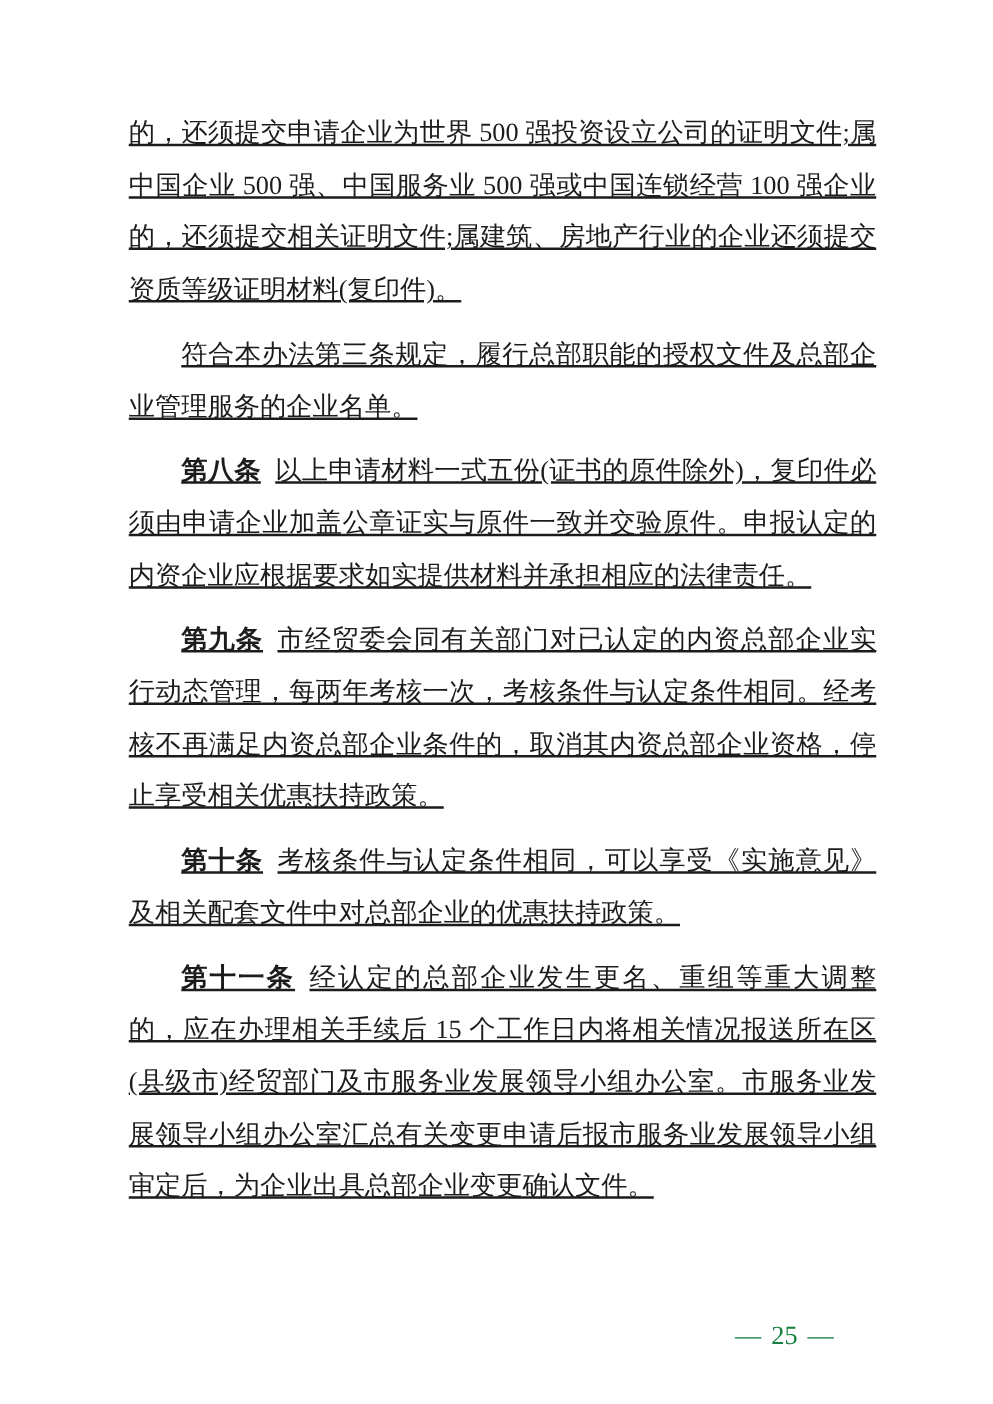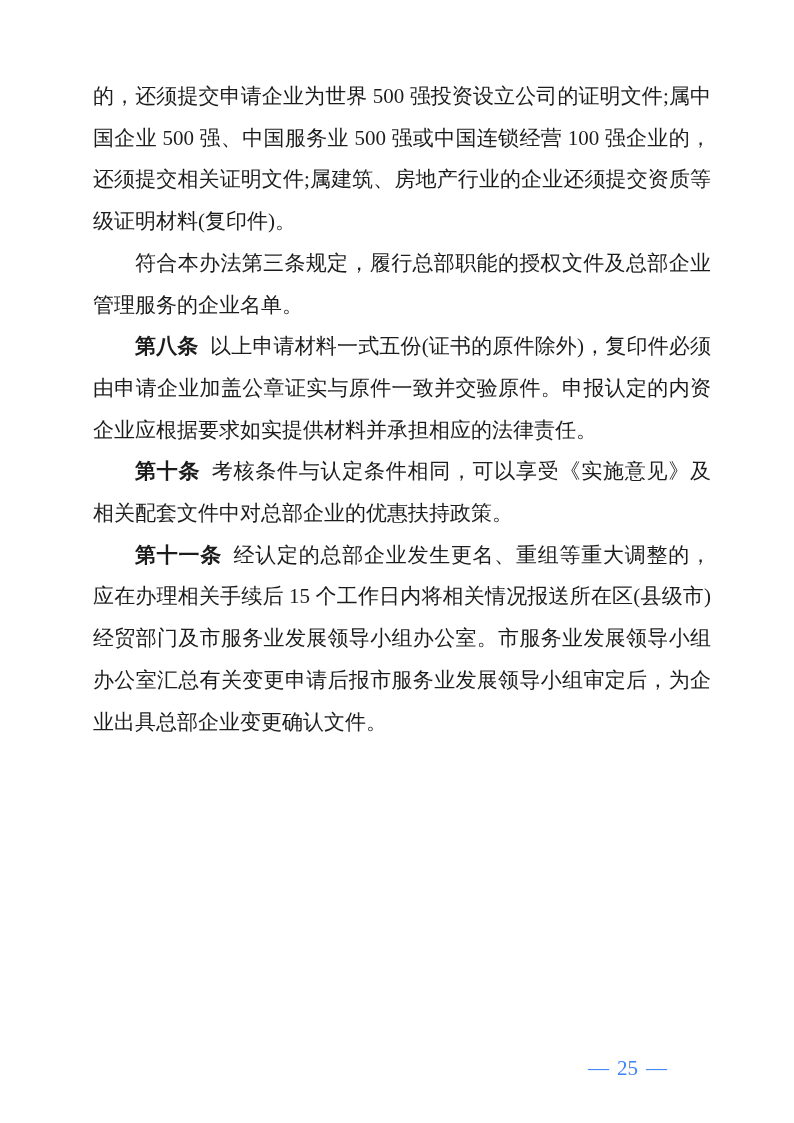--- a/index.html
+++ b/index.html
@@ -19,39 +19,40 @@
   .body-text {
     position: absolute;
     left: 93px;
     top: 76px;
     width: 618px;
     font-size: 21px;
     line-height: 41.7px;
     text-align: justify;
   }
   .para {
-    margin: 0;
+    margin: 10px;
     padding: 0;
     text-indent: 2em;
+    text-decoration: underline;
   }
   .para.continuation {
     text-indent: 0;
   }
   .article-no {
     font-weight: 700;
     margin-right: 0.55em;
     font-family: "Liberation Serif", "DejaVu Serif", serif;
   }
   .footer {
     position: absolute;
     top: 1055px;
     left: 584px;
     font-size: 21px;
     line-height: 26px;
-    color: #3b82f6;
+    color: #15803d;
     white-space: nowrap;
   }
   .footer span { margin: 0 4px; }
 </style>
 </head>
 <body>
 
 <div class="page">
   <main class="body-text">
 
@@ -62,20 +63,23 @@
 
 
     <p class="para">
       <span>符合本办法第三条规定，履行总部职能的授权文件及总部企业管理服务的企业名单。</span>
     </p>
 
     <p class="para">
       <b class="article-no">第八条</b><span>以上申请材料一式五份(证书的原件除外)，复印件必须由申请企业加盖公章证实与原件一致并交验原件。申报认定的内资企业应根据要求如实提供材料并承担相应的法律责任。</span>
     </p>
 
+    <p class="para">
+      <b class="article-no">第九条</b><span>市经贸委会同有关部门对已认定的内资总部企业实行动态管理，每两年考核一次，考核条件与认定条件相同。经考核不再满足内资总部企业条件的，取消其内资总部企业资格，停止享受相关优惠扶持政策。</span>
+    </p>
 
     <p class="para">
       <b class="article-no">第十条</b><span>考核条件与认定条件相同，可以享受《实施意见》及相关配套文件中对总部企业的优惠扶持政策。</span>
     </p>
 
     <p class="para">
       <b class="article-no">第十一条</b><span>经认定的总部企业发生更名、重组等重大调整的，应在办理相关手续后 15 个工作日内将相关情况报送所在区(县级市)经贸部门及市服务业发展领导小组办公室。市服务业发展领导小组办公室汇总有关变更申请后报市服务业发展领导小组审定后，为企业出具总部企业变更确认文件。</span>
     </p>
 
   </main>

